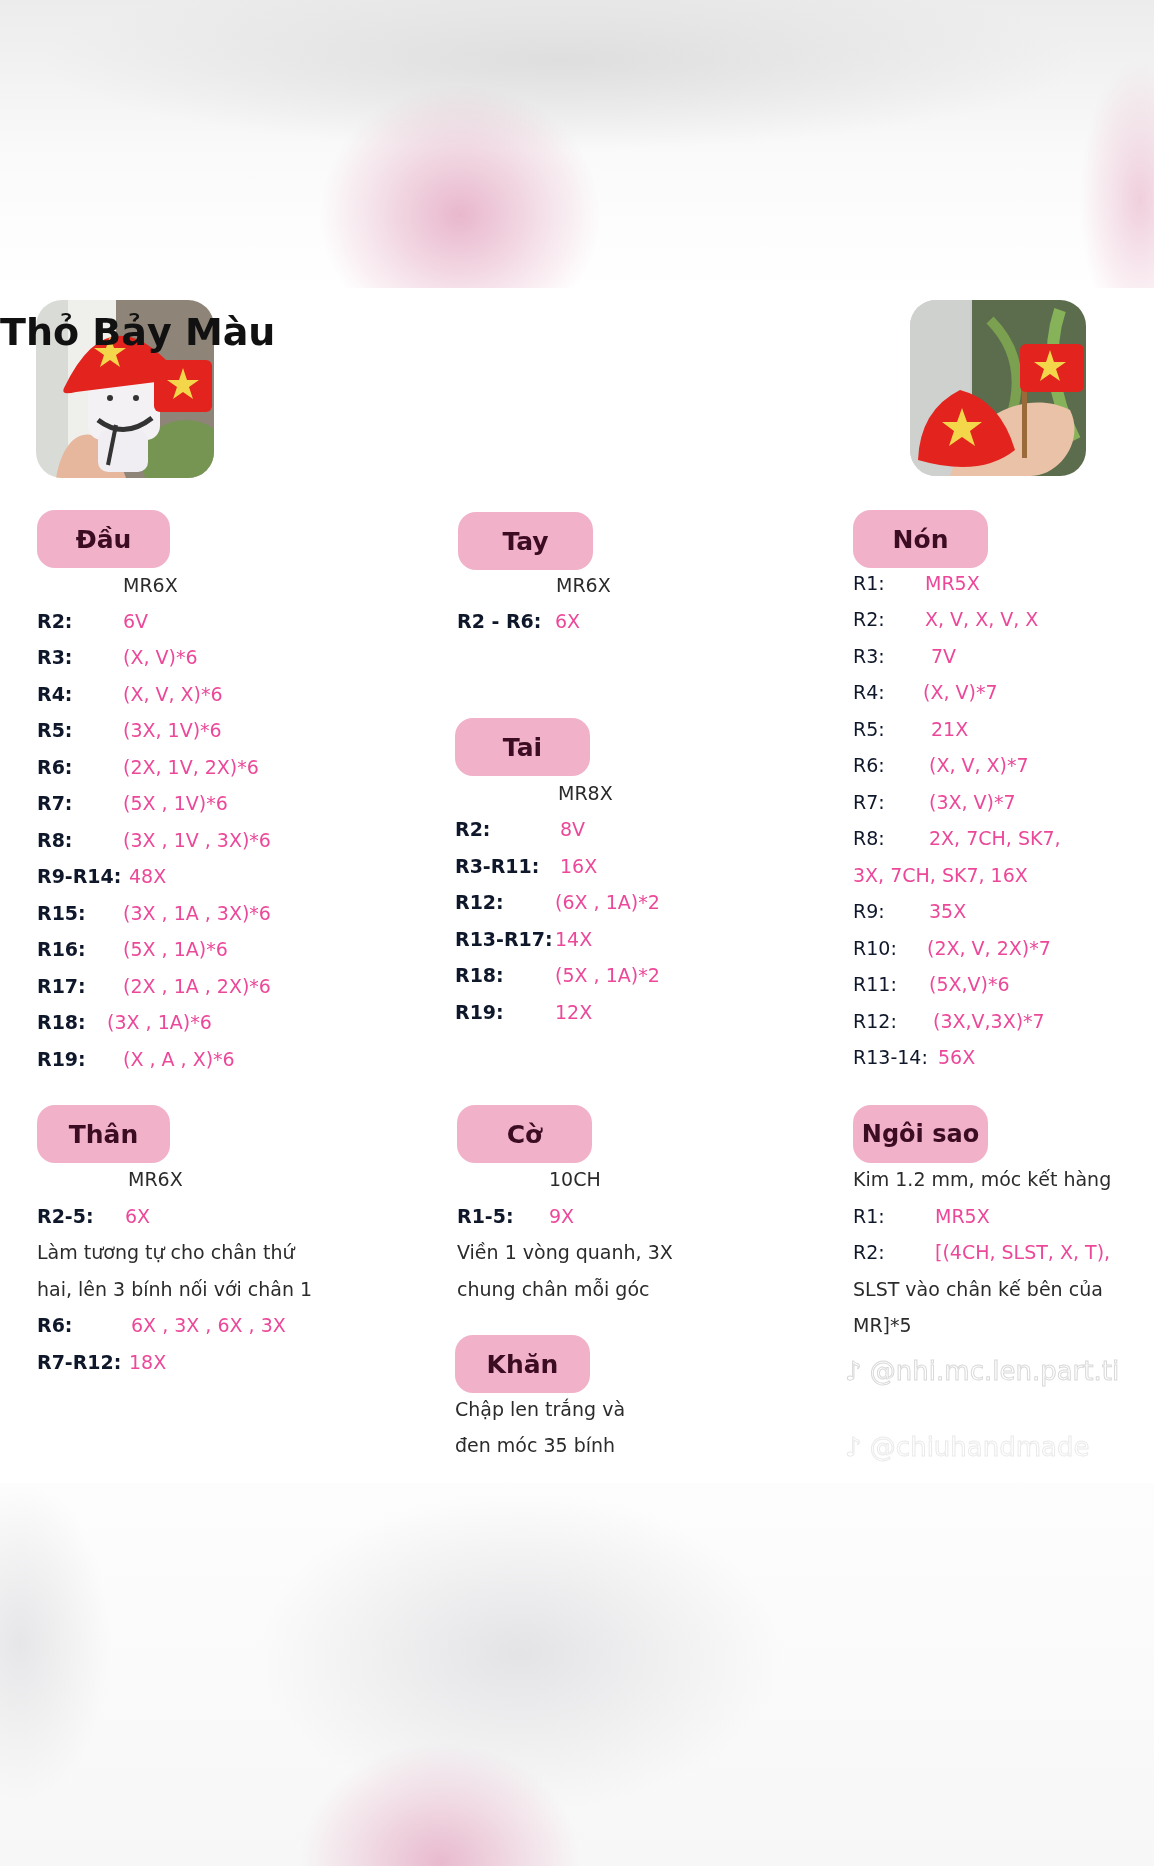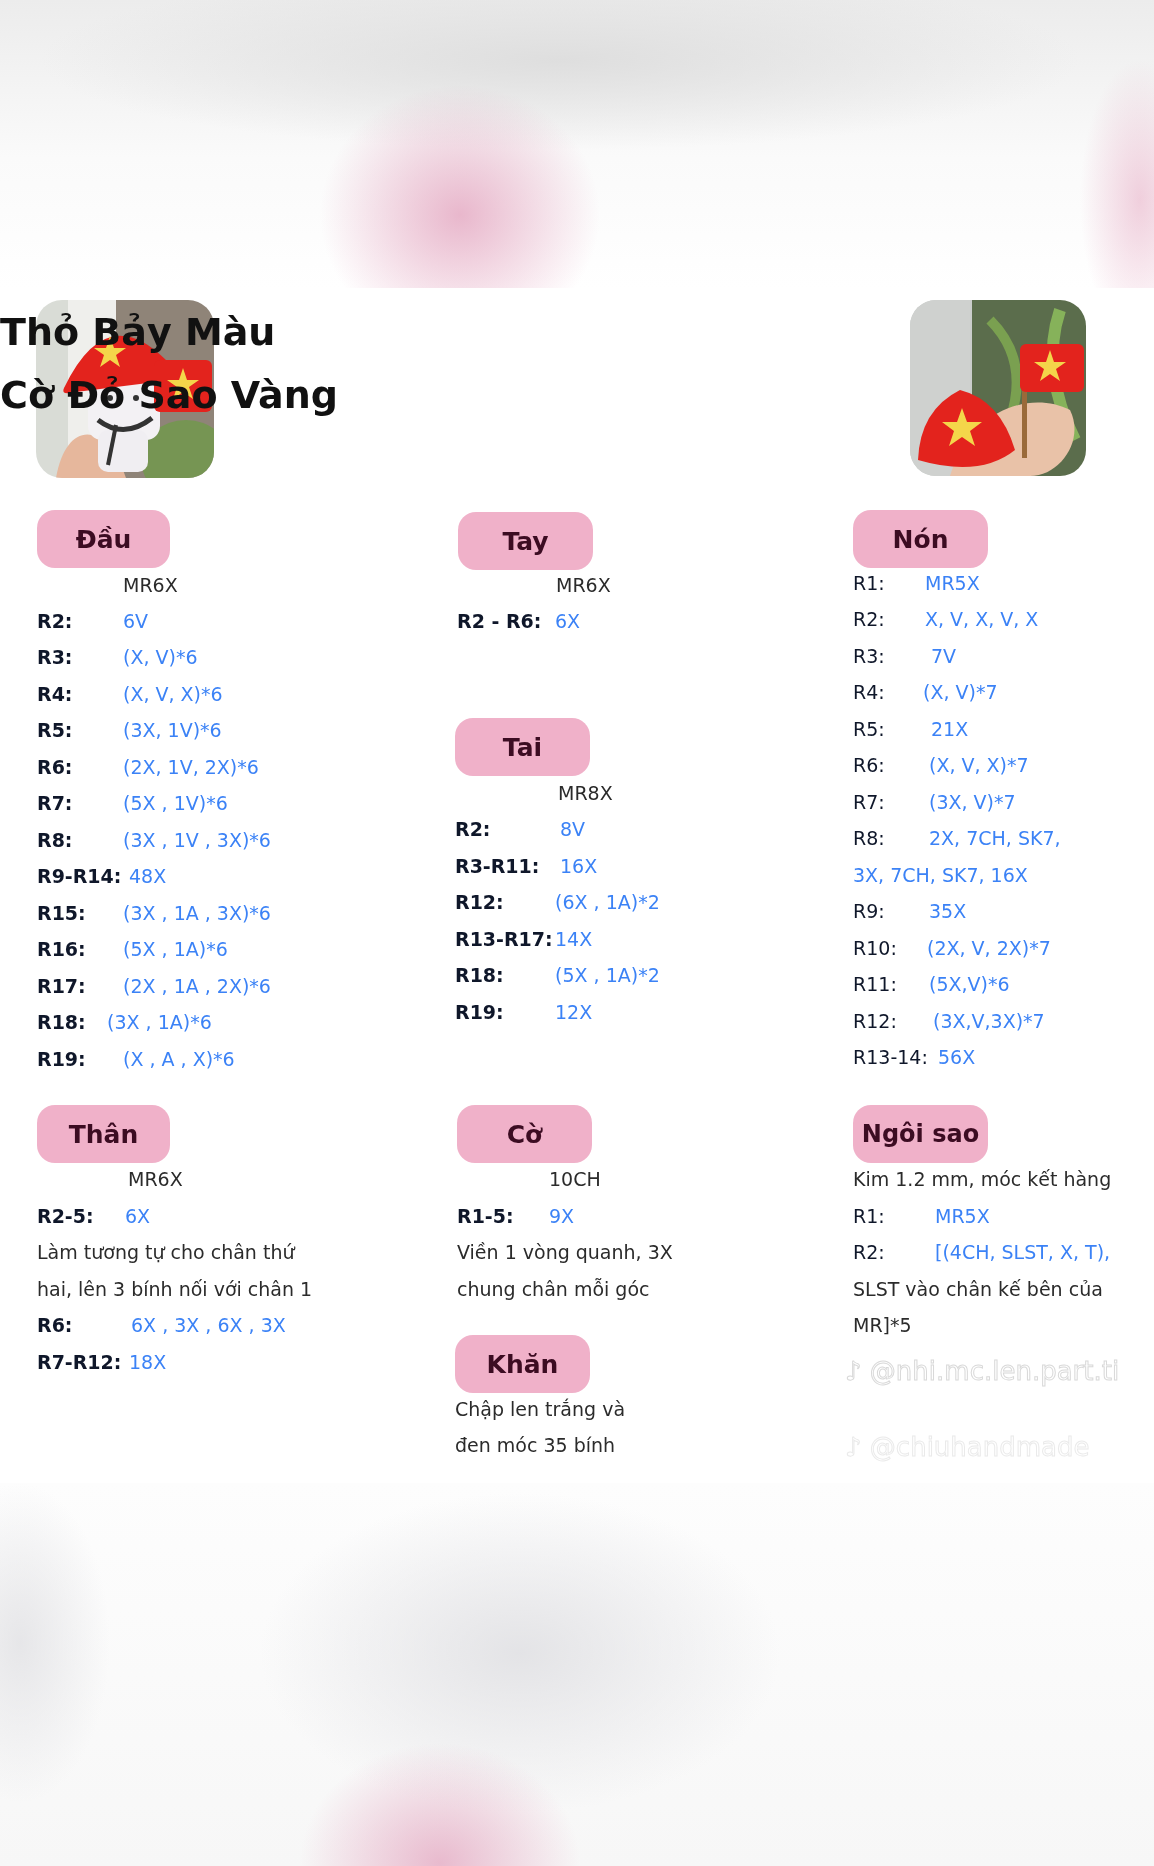--- a/index.html
+++ b/index.html
@@ -56,21 +56,21 @@
     background: #f0b1c9; border-radius: 18px;
     display: flex; align-items: center; justify-content: center;
     font-size: 25px; font-weight: bold; color: #3c0c22;
     font-family: "DejaVu Sans", sans-serif;
   }
   .row {
     position: absolute; font-size: 19px; color: #2a2a2a; white-space: nowrap;
     font-family: "DejaVu Sans", sans-serif;
   }
   .row .lbl { position: absolute; left: 0; font-weight: bold; color: #0f172a; }
-  .row .val { position: absolute; white-space: nowrap; color: #3b82f6; }
+  .row .val { position: absolute; white-space: nowrap; color: #ec4899; }
   .txt {
     position: absolute; font-size: 19px; color: #2b2b2b; white-space: nowrap;
     font-family: "DejaVu Sans", sans-serif;
   }
   .watermark {
     position: absolute; font-size: 26px; color: #ffffff; white-space: nowrap;
     -webkit-text-stroke: 1px #d9d9d9;
     font-family: "DejaVu Sans", sans-serif;
   }
   .wm2 { opacity: 0.55; }
@@ -108,21 +108,20 @@
       <path d="M40 176 C60 110 120 90 160 110 C175 140 150 176 120 176 Z" fill="#e9c2a8"></path>
       <rect x="112" y="88" width="5" height="70" fill="#9a6a3a"></rect>
       <rect x="110" y="44" width="64" height="48" rx="6" fill="#e3231d"></rect>
       <polygon points="140,50 144,62 156,62 146,69 150,81 140,74 130,81 134,69 124,62 136,62" fill="#f4d64a"></polygon>
       <path d="M8 160 Q10 110 50 90 Q90 100 105 150 Q70 178 8 160 Z" fill="#e3231d"></path>
       <polygon points="52,108 57,122 72,122 60,131 65,146 52,137 39,146 44,131 32,122 47,122" fill="#f4d64a"></polygon>
     </svg>
   </div>
 
   <div class="title title-1">Thỏ Bảy Màu</div>
-  <div class="title title-2">Cờ Đỏ Sao Vàng</div>
 
   <div class="pill" style="left:37px; top:222px; width:133px;">Đầu</div>
   <div class="txt" style="left:123px; top:286px;">MR6X</div>
 
   <div class="row" style="left:37px; top:322px;">
       <span class="lbl">R2:</span>
       <span class="val" style="left:86px;">6V</span>
     </div>
   <div class="row" style="left:37px; top:358px;">
       <span class="lbl">R3:</span>

